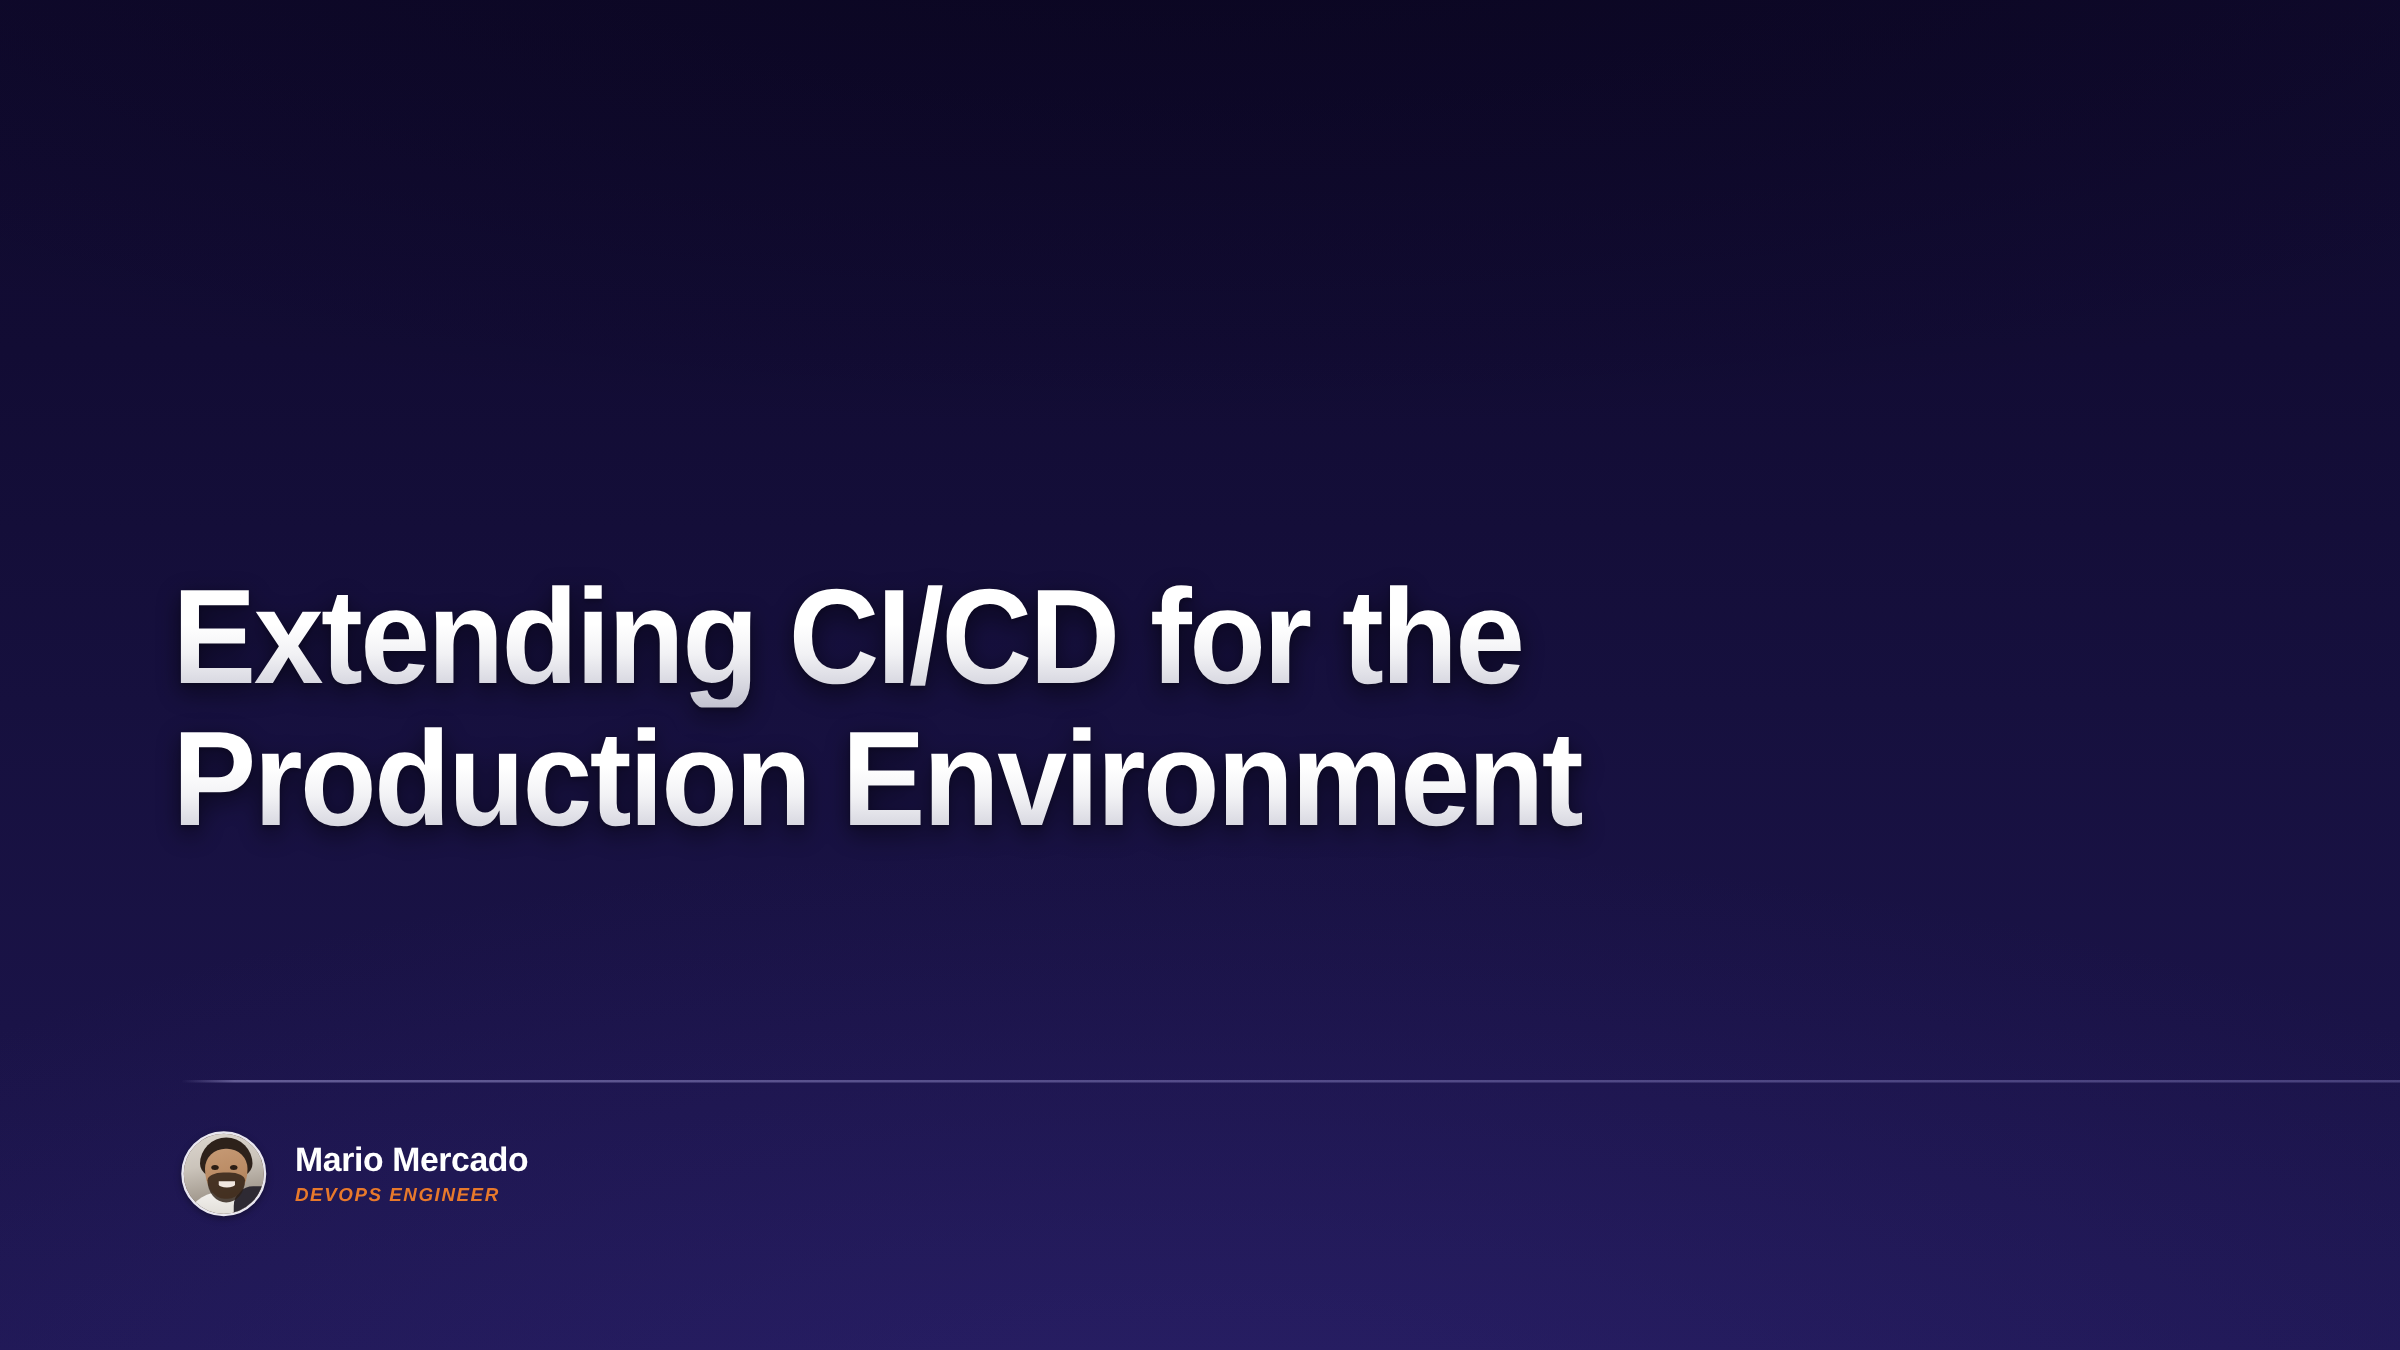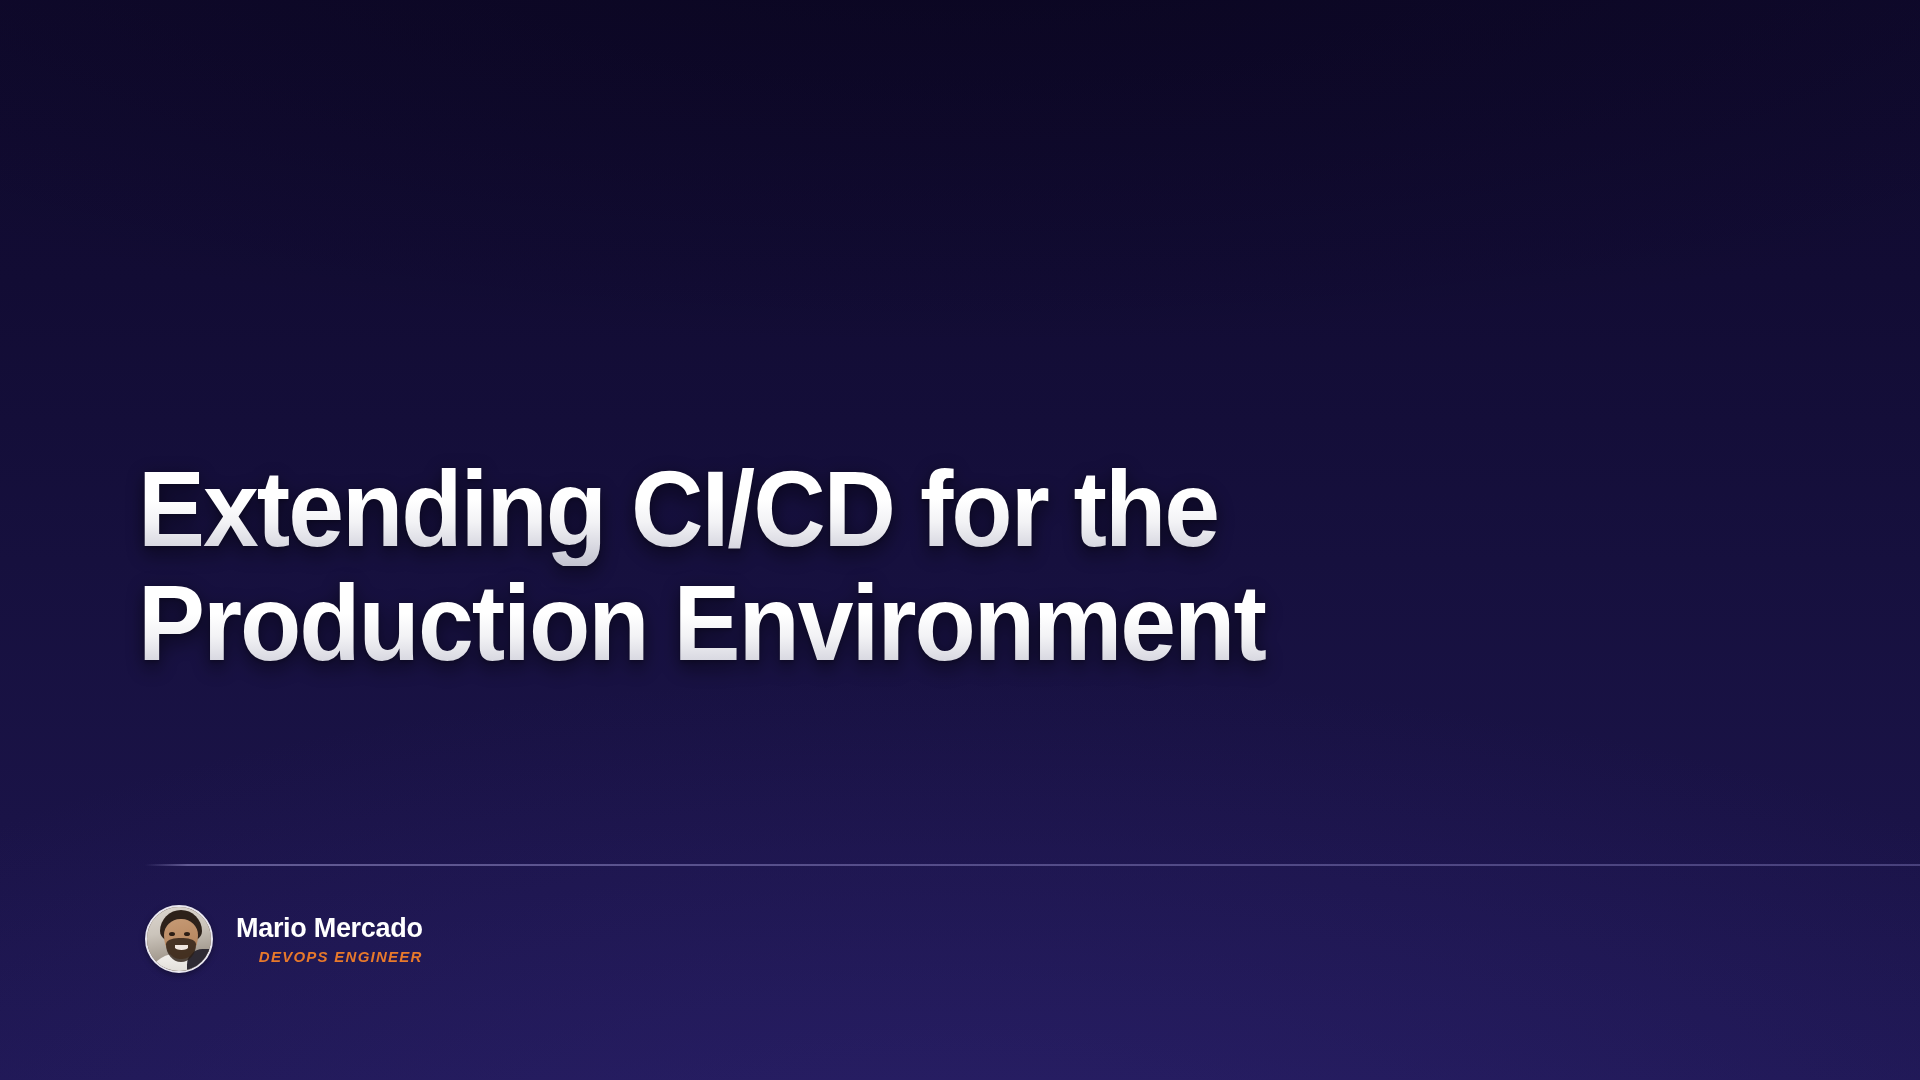--- a/index.html
+++ b/index.html
@@ -160,21 +160,20 @@
     width:26px; height:26px;
     border-radius:60% 0 0 0;
     background:#2e2a33;
   }
 
   #author-text {
     display:flex;
     flex-direction:column;
     justify-content:center;
     gap:5px;
-    text-align:right;
   }
 
   #author-name {
     font-size:27px;
     font-weight:700;
     color:#ffffff;
     letter-spacing:-0.3px;
     line-height:30px;
     white-space:nowrap;
   }

